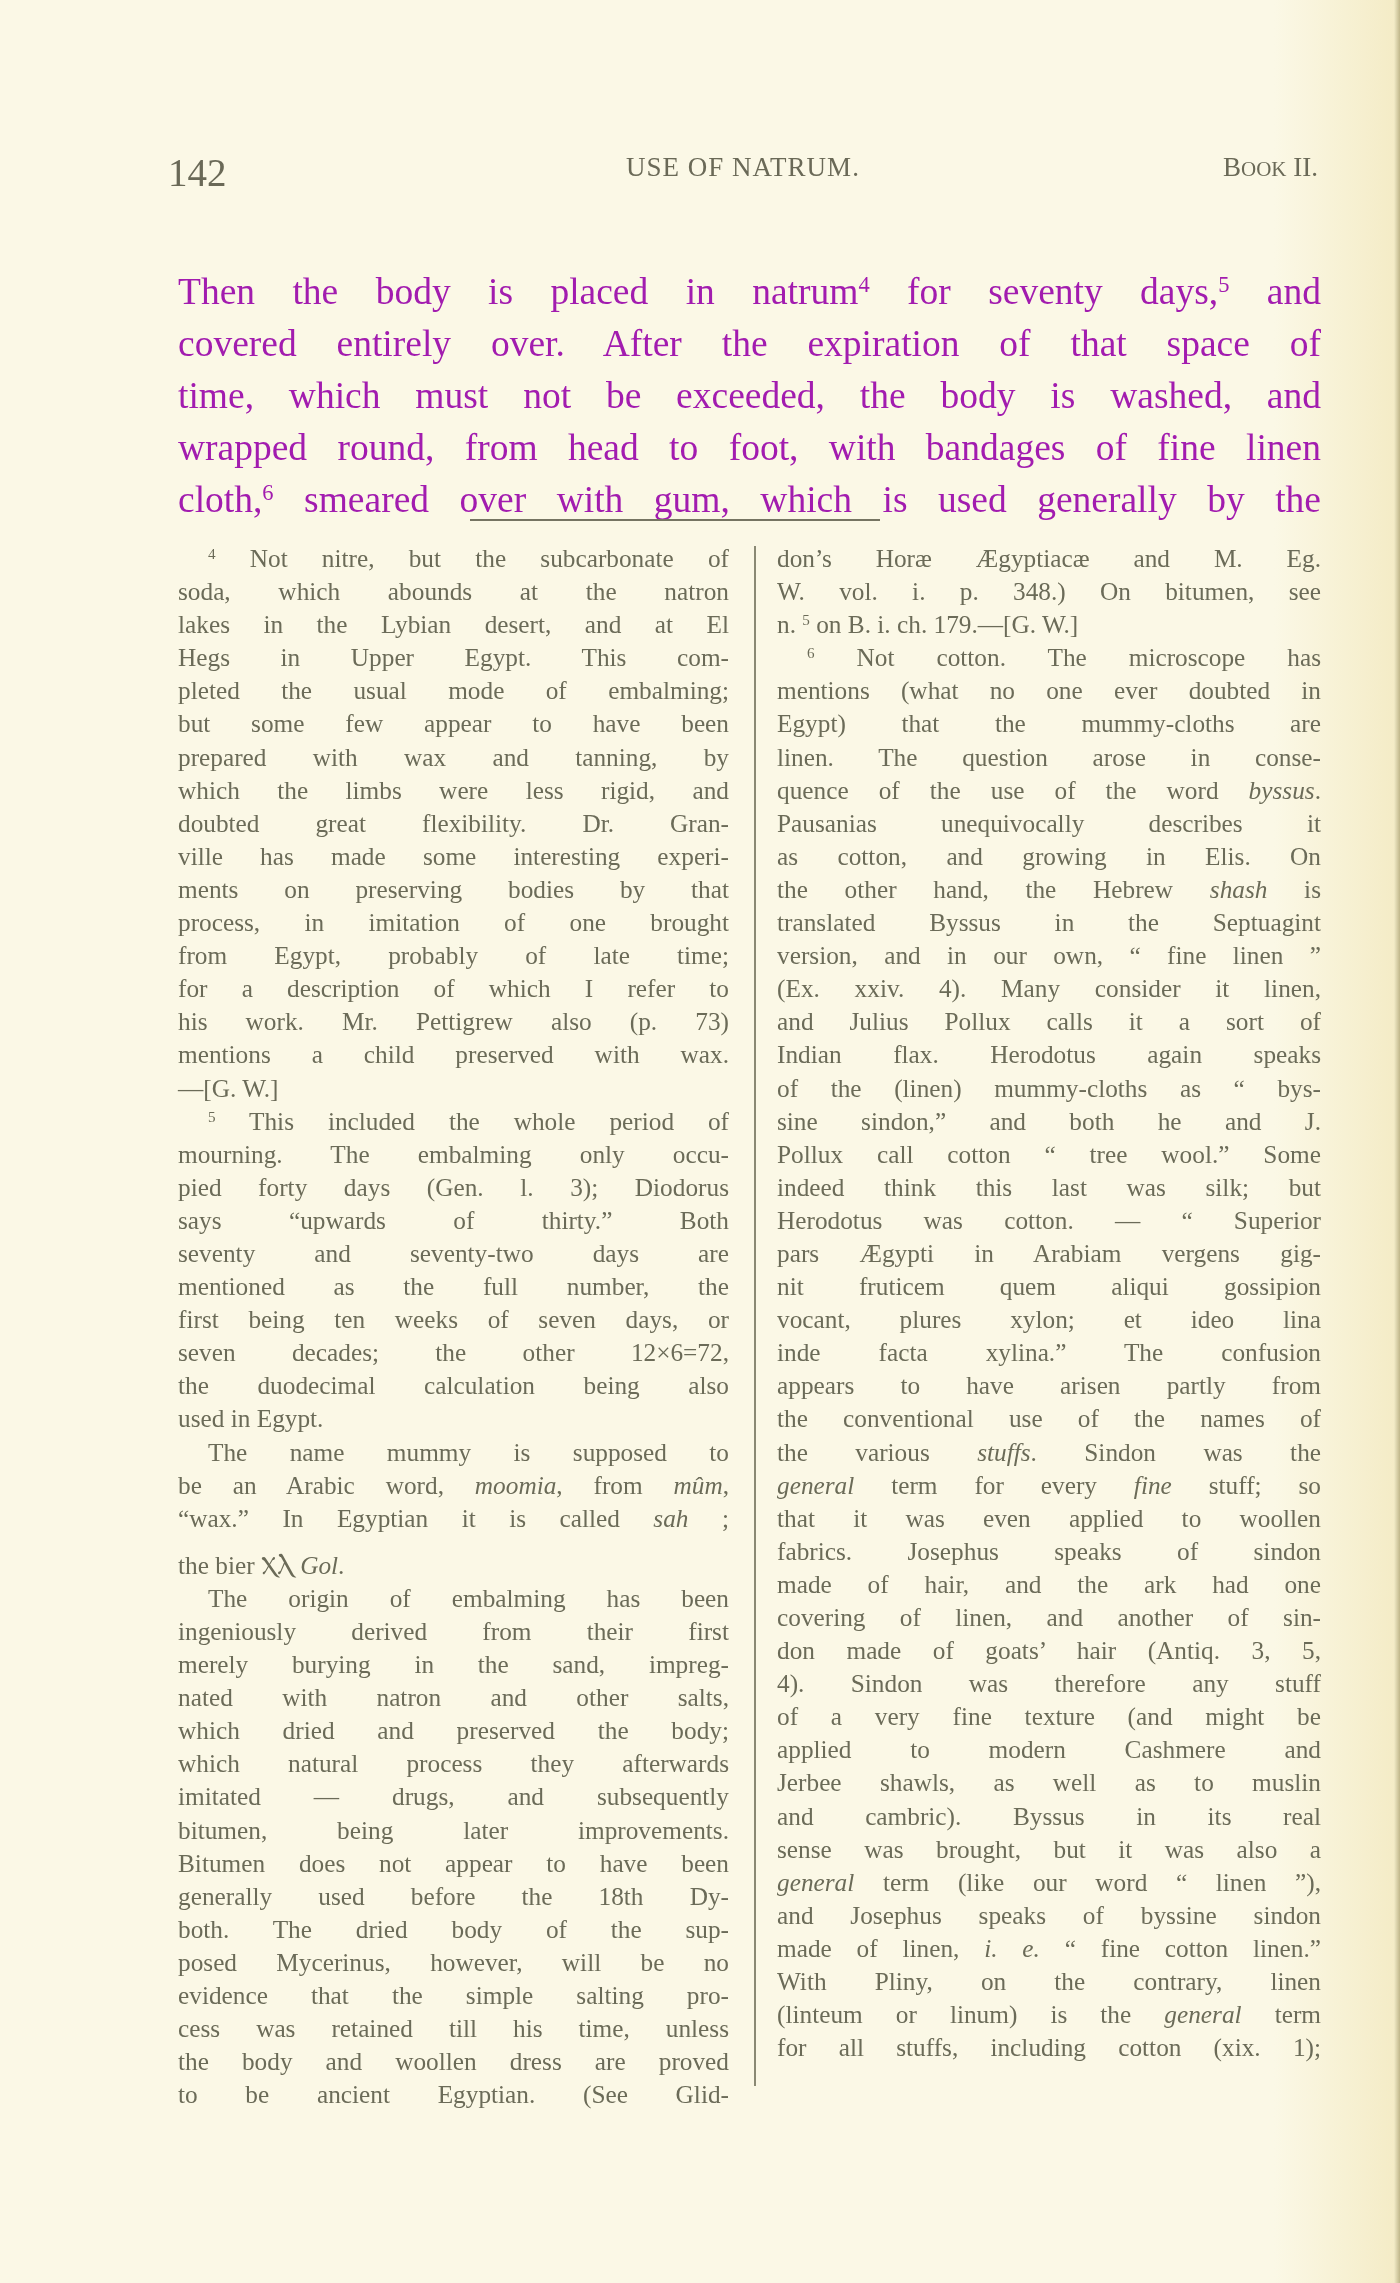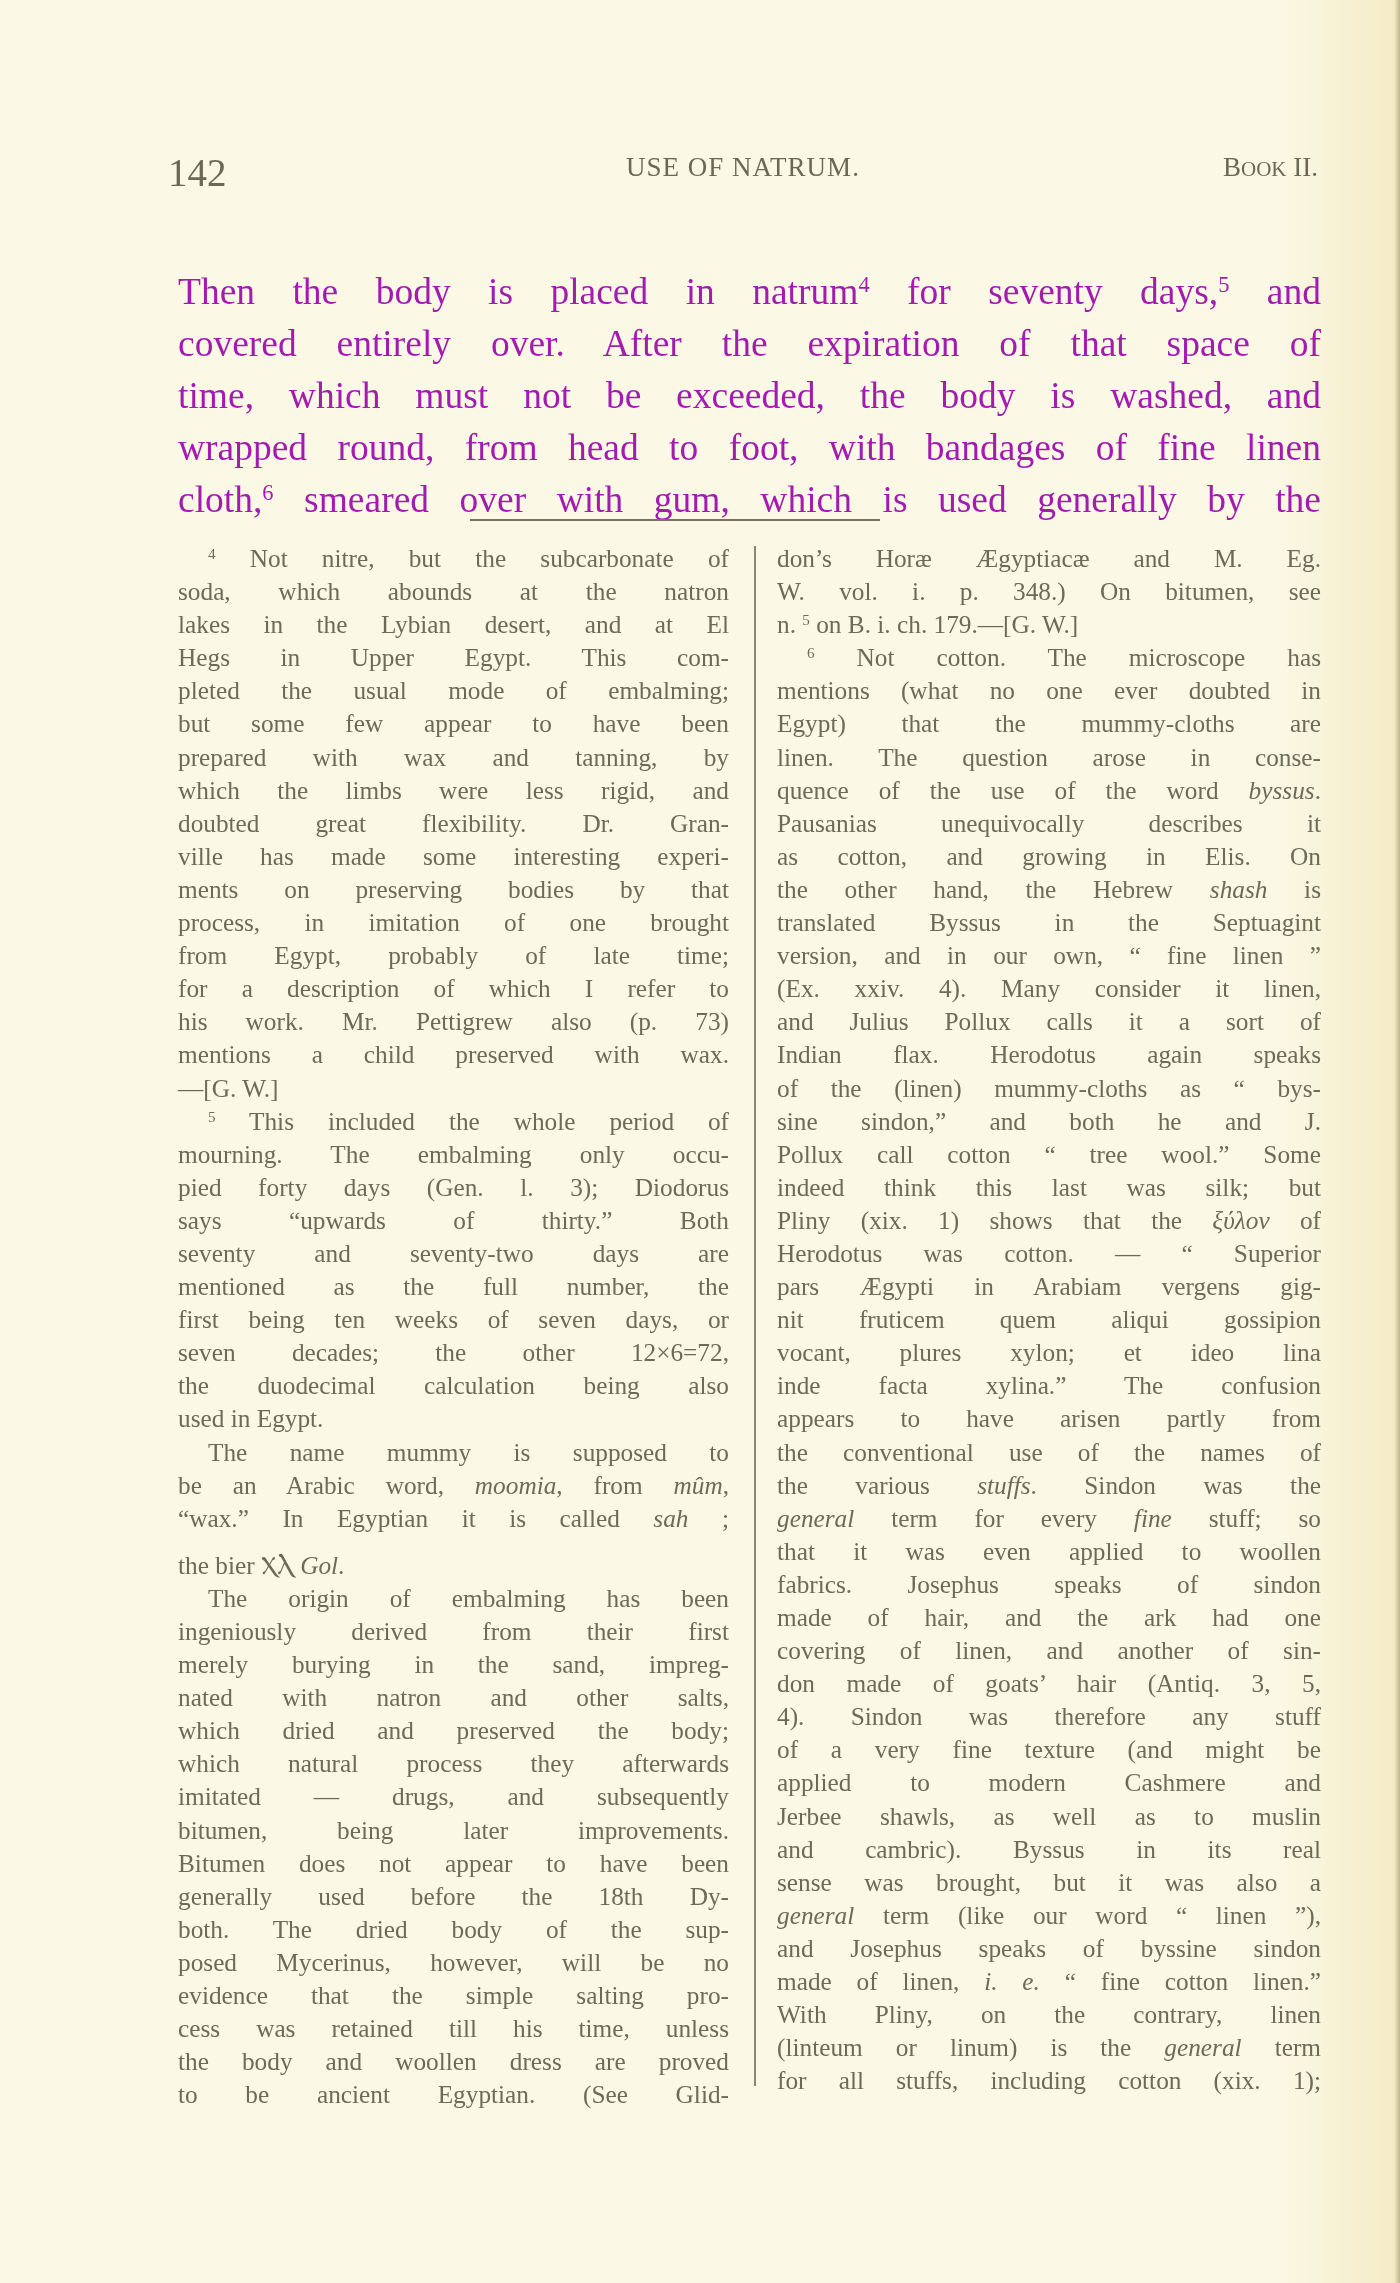--- a/index.html
+++ b/index.html
@@ -149,21 +149,20 @@
     <span class="line">the other hand, the Hebrew <i>shash</i> is</span>
     <span class="line">translated Byssus in the Septuagint</span>
     <span class="line">version, and in our own, “ fine linen ”</span>
     <span class="line">(Ex. xxiv. 4).  Many consider it linen,</span>
     <span class="line">and Julius Pollux calls it a sort of</span>
     <span class="line">Indian flax.  Herodotus again speaks</span>
     <span class="line">of the (linen) mummy-cloths as “ bys-</span>
     <span class="line">sine sindon,” and both he and J.</span>
     <span class="line">Pollux call cotton “ tree wool.”  Some</span>
     <span class="line">indeed think this last was silk; but</span>
-    <span class="line">Pliny (xix. 1) shows that the <i>ξύλον</i> of</span>
     <span class="line">Herodotus was cotton. — “ Superior</span>
     <span class="line">pars Ægypti in Arabiam vergens gig-</span>
     <span class="line">nit fruticem quem aliqui gossipion</span>
     <span class="line">vocant, plures xylon; et ideo lina</span>
     <span class="line">inde facta xylina.”  The confusion</span>
     <span class="line">appears to have arisen partly from</span>
     <span class="line">the conventional use of the names of</span>
     <span class="line">the various <i>stuffs</i>.  Sindon was the</span>
     <span class="line"><i>general</i> term for every <i>fine</i> stuff; so</span>
     <span class="line">that it was even applied to woollen</span>

